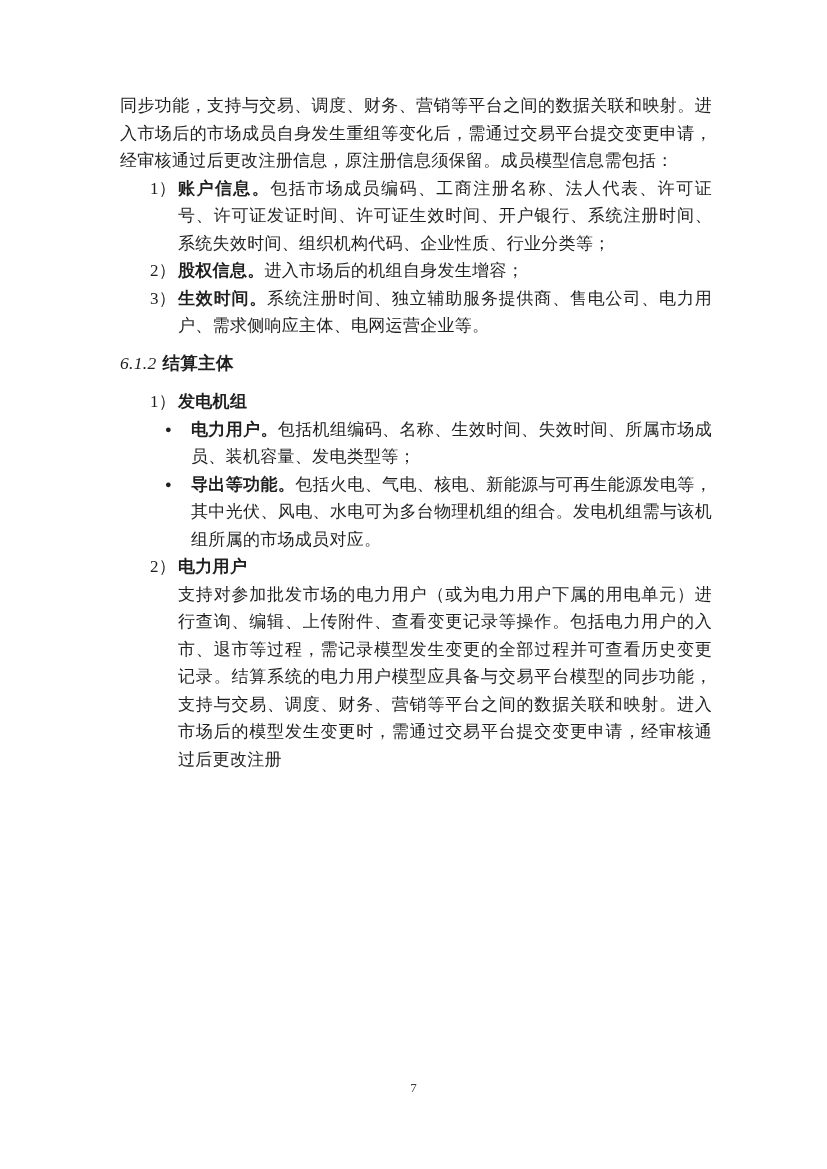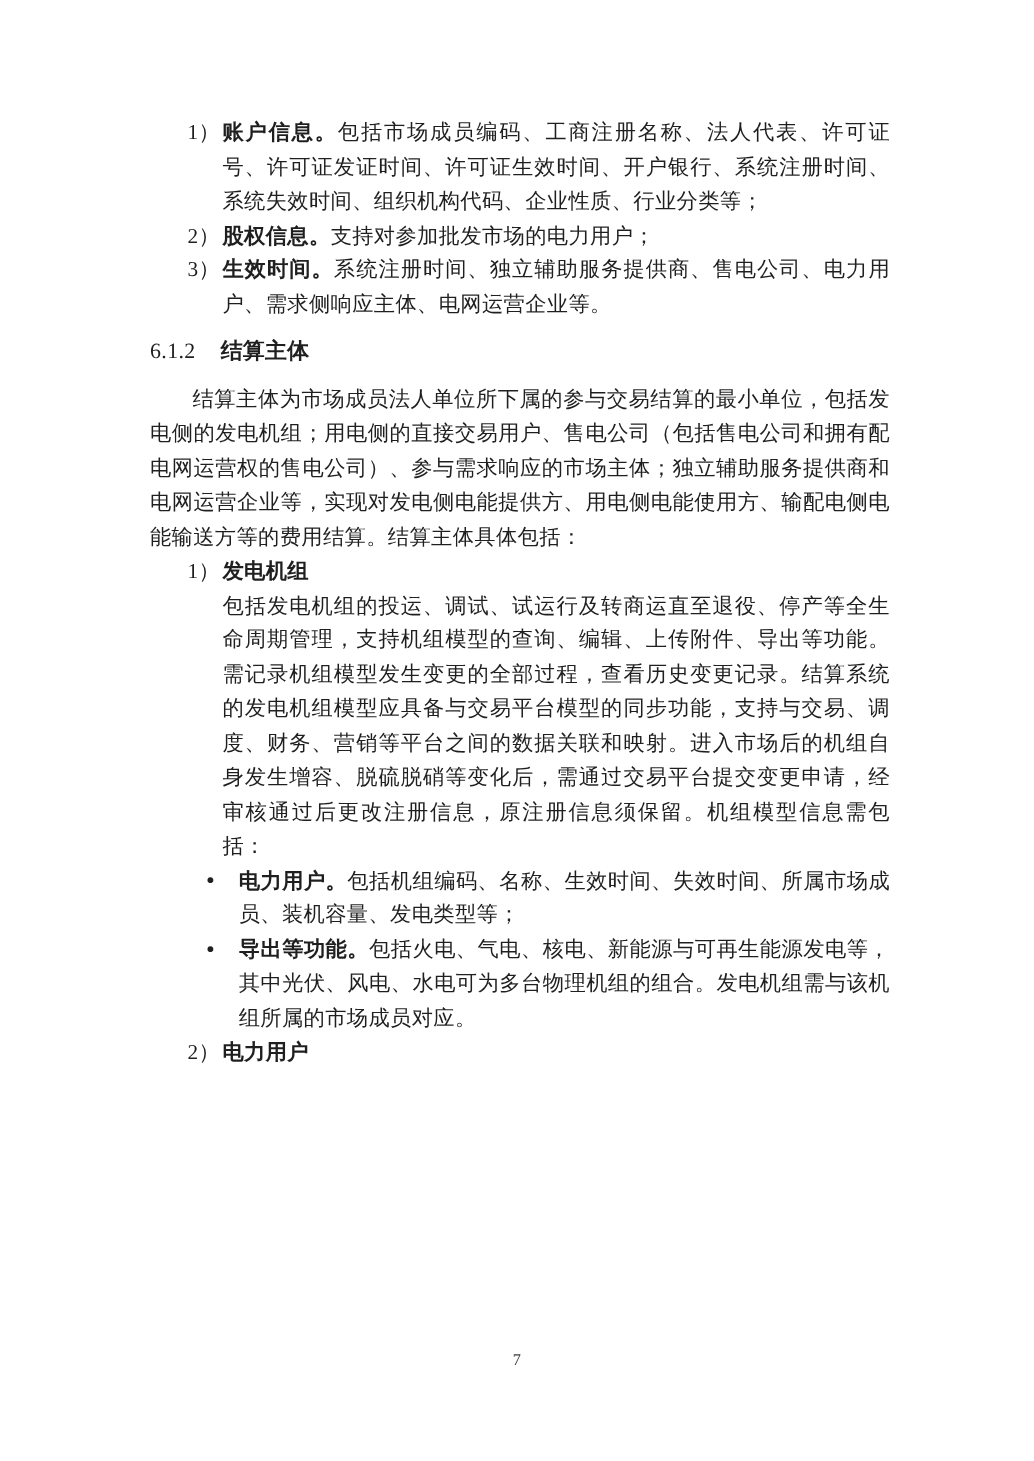--- a/index.html
+++ b/index.html
@@ -47,21 +47,22 @@
     font-family: Liberation Sans, sans-serif;
   }
   .heading {
     font-size: 17.5px;
     font-weight: normal;
     margin: 10px 0 11px 0;
     text-align: left;
   }
   .heading .h-num {
     font-family: "Liberation Serif", serif;
-    margin-right: 20px;
+    margin-right: 6px;
+    font-style: italic;
   }
   .heading .h-title {
     font-weight: bold;
     font-family: Liberation Serif, serif;
   }
   .sub-body {
     margin-left: 58px;
     text-align: justify;
   }
   .bullet-item {
@@ -84,54 +85,54 @@
     font-size: 13px;
     color: #3a3a3a;
   }
 </style>
 </head>
 <body>
 
 <div class="page">
   <div class="content">
 
+    <p class="para">同步功能，支持与交易、调度、财务、营销等平台之间的数据关联和映射。进入市场后的市场成员自身发生重组等变化后，需通过交易平台提交变更申请，经审核通过后更改注册信息，原注册信息须保留。成员模型信息需包括：</p>
 
     <div class="list-item">
       <span class="num">1）</span><span class="term">账户信息。</span><span>包括市场成员编码、工商注册名称、法人代表、许可证号、许可证发证时间、许可证生效时间、开户银行、系统注册时间、系统失效时间、组织机构代码、企业性质、行业分类等；</span>
     </div>
 
     <div class="list-item">
-      <span class="num">2）</span><span class="term">股权信息。</span><span>支持对参加批发市场的电力用户；</span>
+      <span class="num">2）</span><span class="term">股权信息。</span><span>进入市场后的机组自身发生增容；</span>
     </div>
 
     <div class="list-item">
       <span class="num">3）</span><span class="term">生效时间。</span><span>系统注册时间、独立辅助服务提供商、售电公司、电力用户、需求侧响应主体、电网运营企业等。</span>
     </div>
 
     <h3 class="heading">
       <span class="h-num">6.1.2</span><span class="h-title">结算主体</span>
     </h3>
 
-    <p class="para indent">结算主体为市场成员法人单位所下属的参与交易结算的最小单位，包括发电侧的发电机组；用电侧的直接交易用户、售电公司（包括售电公司和拥有配电网运营权的售电公司）、参与需求响应的市场主体；独立辅助服务提供商和电网运营企业等，实现对发电侧电能提供方、用电侧电能使用方、输配电侧电能输送方等的费用结算。结算主体具体包括：</p>
 
     <div class="list-item">
       <span class="num">1）</span><span class="item-title">发电机组</span>
     </div>
-    <p class="sub-body">包括发电机组的投运、调试、试运行及转商运直至退役、停产等全生命周期管理，支持机组模型的查询、编辑、上传附件、导出等功能。需记录机组模型发生变更的全部过程，查看历史变更记录。结算系统的发电机组模型应具备与交易平台模型的同步功能，支持与交易、调度、财务、营销等平台之间的数据关联和映射。进入市场后的机组自身发生增容、脱硫脱硝等变化后，需通过交易平台提交变更申请，经审核通过后更改注册信息，原注册信息须保留。机组模型信息需包括：</p>
 
     <div class="bullet-item">
       <span class="bullet">●</span><span class="term">电力用户。</span><span>包括机组编码、名称、生效时间、失效时间、所属市场成员、装机容量、发电类型等；</span>
     </div>
 
     <div class="bullet-item">
       <span class="bullet">●</span><span class="term">导出等功能。</span><span>包括火电、气电、核电、新能源与可再生能源发电等，其中光伏、风电、水电可为多台物理机组的组合。发电机组需与该机组所属的市场成员对应。</span>
     </div>
 
     <div class="list-item">
       <span class="num">2）</span><span class="item-title">电力用户</span>
     </div>
+    <p class="sub-body">支持对参加批发市场的电力用户（或为电力用户下属的用电单元）进行查询、编辑、上传附件、查看变更记录等操作。包括电力用户的入市、退市等过程，需记录模型发生变更的全部过程并可查看历史变更记录。结算系统的电力用户模型应具备与交易平台模型的同步功能，支持与交易、调度、财务、营销等平台之间的数据关联和映射。进入市场后的模型发生变更时，需通过交易平台提交变更申请，经审核通过后更改注册</p>
 
   </div>
 
   <div class="footer">
     <span>7</span>
   </div>
 </div>
 
 </body></html>

